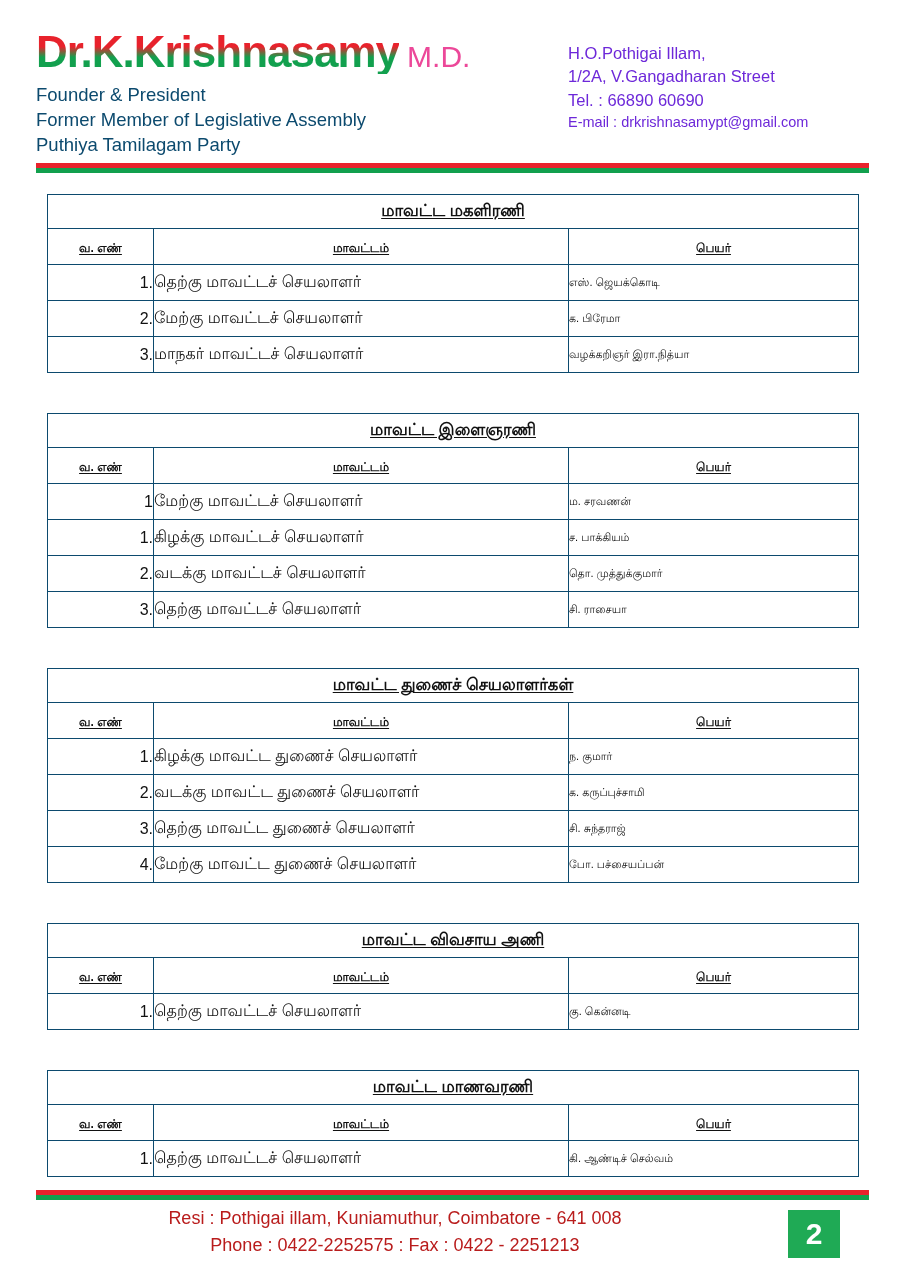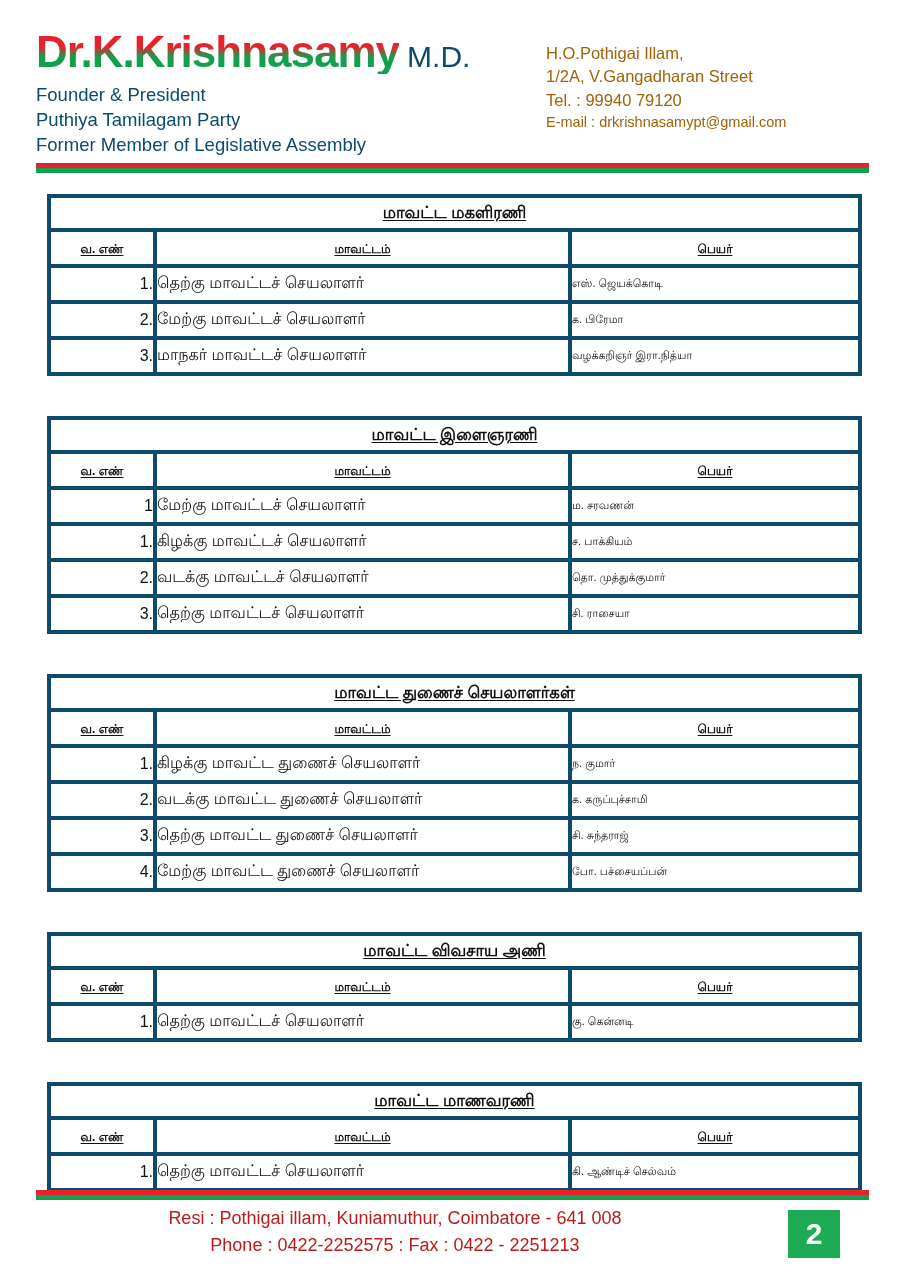--- a/index.html
+++ b/index.html
@@ -49,42 +49,42 @@
     -webkit-background-clip: text;
     background-clip: text;
     color: transparent;
     -webkit-text-fill-color: transparent;
   }
 
   .doctor-suffix {
     display: inline-block;
     font-size: 30px;
     font-weight: normal;
-    color: #0c4a6e;
+    color: #ec4899;
     margin-left: 8px;
     vertical-align: baseline;
     letter-spacing: 0px;
   }
 
   .brand-sub {
     margin-top: 8px;
   }
 
   .brand-sub div {
     color: #0c4a6e;
     font-size: 18.5px;
     line-height: 1.36;
     white-space: nowrap;
   }
 
   .address-block {
     position: absolute;
-    left: 546px;
+    left: 568px;
     top: 42px;
-    color: #a16207;
+    color: #6d28d9;
     font-size: 16.5px;
     line-height: 1.42;
   }
   .address-block div { white-space: nowrap; }
   .address-email { font-size: 14.5px; }
 
   
   .rule {
     position: absolute;
     left: 36px;
@@ -109,21 +109,21 @@
     width: 100%;
     border-collapse: collapse;
     table-layout: fixed;
     margin-bottom: 40px;
     background: #ffffff;
   }
   table.wing:last-child { margin-bottom: 0; }
 
   table.wing td,
   table.wing th {
-    border: 4px solid #0c4a6e;
+    border: 1px solid #0c4a6e;
     padding: 0;
     vertical-align: middle;
     color: #111111;
   }
 
   col.c-sno  { width: 106px; }
   col.c-dist { width: 415px; }
   col.c-name { width: 290px; }
 
   .cap-cell {
@@ -209,29 +209,29 @@
 <div class="page">
 
   <div class="letterhead">
 
     <div class="brand-block">
       <div class="doctor-name-line">
         <span class="doctor-name">Dr.K.Krishnasamy</span><span class="doctor-suffix">M.D.</span>
       </div>
       <div class="brand-sub">
         <div>Founder &amp; President</div>
+        <div>Former Member of Legislative Assembly</div>
         <div>Puthiya Tamilagam Party</div>
-        <div>Former Member of Legislative Assembly</div>
       </div>
     </div>
 
     <div class="address-block">
       <div>H.O.Pothigai Illam,</div>
       <div>1/2A, V.Gangadharan Street</div>
-      <div>Tel. : 99940 79120</div>
+      <div>Tel. : 66890 60690</div>
       <div class="address-email">E-mail : drkrishnasamypt@gmail.com</div>
     </div>
   </div>
 
   <div class="rule rule-top">
     <div class="rule-red"></div>
     <div class="rule-green"></div>
   </div>
 
   <div class="tables">

